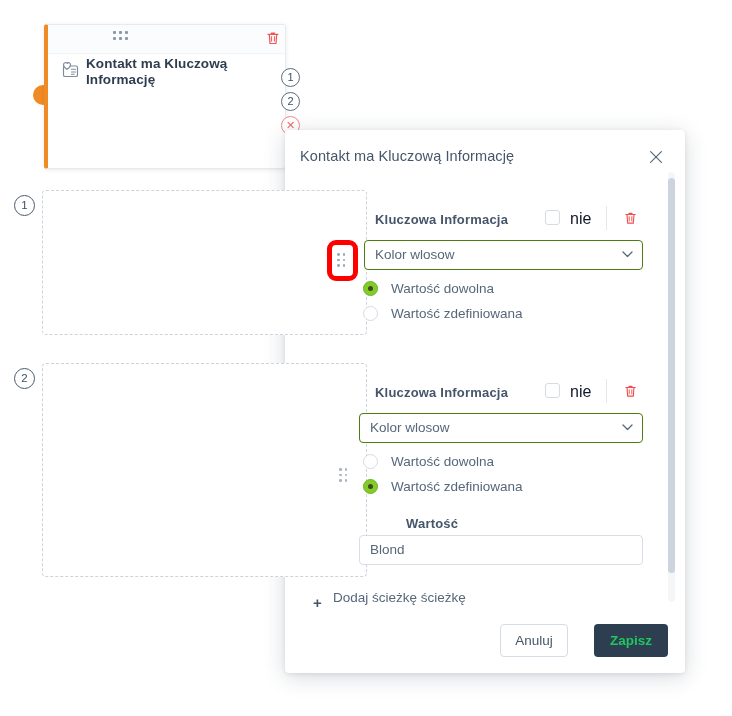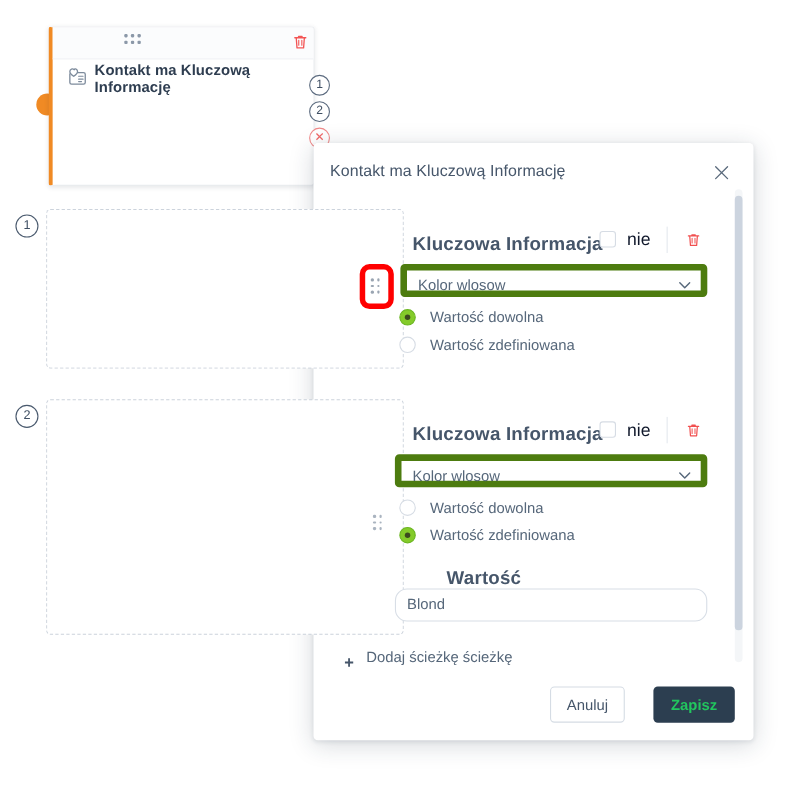--- a/index.html
+++ b/index.html
@@ -90,37 +90,37 @@
     border:1px dashed #ccd3dc;border-radius:4px;
     box-sizing:border-box;background:#fff;
   }
   .badge{
     position:absolute;left:14px;width:21px;height:21px;border-radius:50%;
     border:1.4px solid #4a5a6e;background:#fff;
     font-size:11.5px;color:#3f4f63;line-height:19px;text-align:center;
     box-sizing:border-box;
   }
   .blk-label{
-    position:absolute;font-size:17px;font-weight:bold;color:#46566a;
+    position:absolute;font-size:13px;font-weight:bold;color:#46566a;
     letter-spacing:.2px;
     padding-left:17px;
   }
   .chk{
     position:absolute;width:15px;height:15px;border:1.3px solid #d6dce4;
     border-radius:3px;background:#fff;box-sizing:border-box;cursor:pointer;
   }
   .chk-text{
     position:absolute;font-size:16px;color:#0f172a;
   }
   .divider-v{
     position:absolute;width:1px;background:#e4e8ee;
   }
   .trash{position:absolute;width:15px;height:16px;cursor:pointer;}
   .select{
-    position:absolute;height:30px;border:6px solid #4d7c0f;border-radius:4px;
+    position:absolute;height:30px;border:1px solid #4d7c0f;border-radius:4px;
     background:#fff;box-sizing:border-box;cursor:pointer;
   }
   .select span{
     position:absolute;left:10px;top:6px;font-size:13.5px;color:#56677a;
   }
   .select .chev{
     position:absolute;right:9px;top:10px;width:11px;height:7px;
   }
   .radio{
     position:absolute;width:15px;height:15px;border-radius:50%;
@@ -293,21 +293,21 @@
     <i style="left:0;top:11px"></i>
       <i style="left:5.5px;top:11px"></i>
   </div>
 
   <div class="radio" style="left:363px;top:454px;"></div>
   <div class="radio-text" style="left:391px;top:454px;">Wartość dowolna</div>
   <div class="radio on" style="left:363px;top:479px;"></div>
   <div class="radio-text" style="left:391px;top:479px;">Wartość zdefiniowana</div>
 
   <div class="blk-label" style="left:358px;top:516px;margin-left:31px;">Wartość</div>
-  <div class="text-input" style="left:359px;top:535px;width:284px;border-radius:11px;">
+  <div class="text-input" style="left:359px;top:535px;width:284px;">
     <span>Blond</span>
   </div>
 
   <div id="add-plus">+</div>
   <div id="add-path" style="left:333px;">Dodaj ścieżkę ścieżkę</div>
 
   <button id="btn-cancel">Anuluj</button>
   <button id="btn-save">Zapisz</button>
 
 </div>

